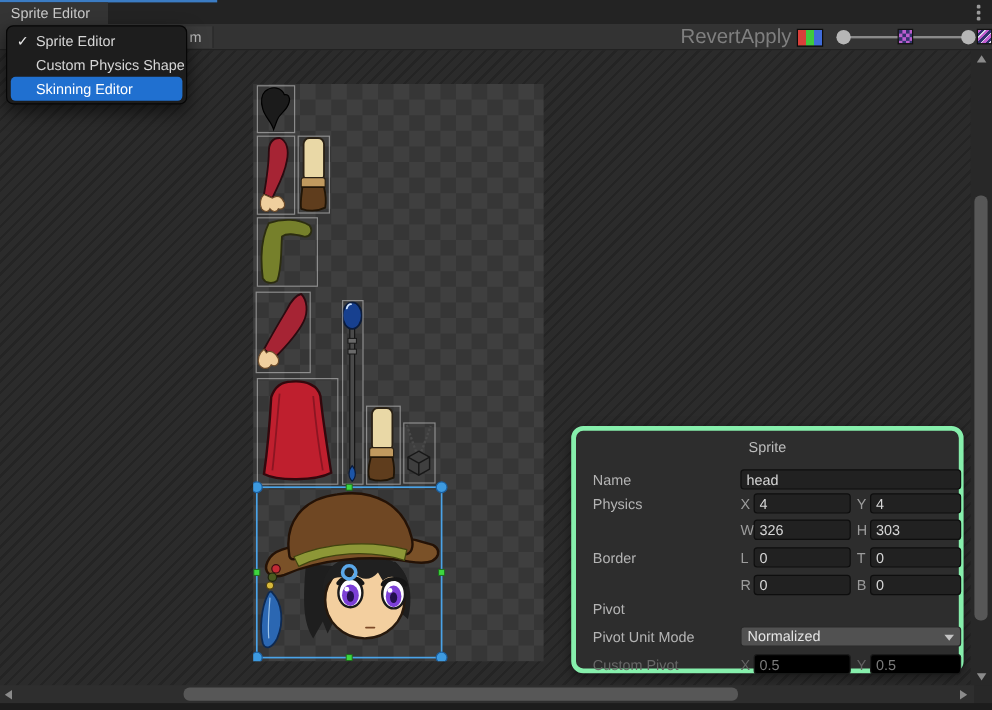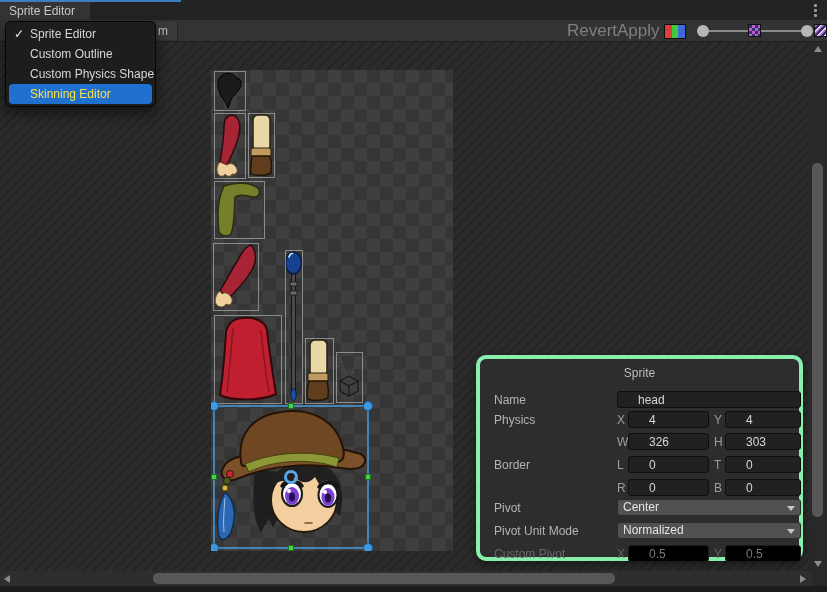--- a/index.html
+++ b/index.html
@@ -43,35 +43,35 @@
          border:4px solid #86efac;border-radius:10px;box-shadow:0 3px 10px rgba(0,0,0,.45);box-sizing:border-box;z-index:10;}
   .panel-title{position:absolute;top:7px;left:0;width:100%;text-align:center;font-size:12px;color:#bdbdbd;}
   .prow{position:absolute;left:0;width:100%;height:17px;}
   .plabel{position:absolute;left:14px;top:2px;font-size:12px;color:#b4b4b4;}
   .plabel.dim{color:#686868;}
   .sub{position:absolute;top:2px;font-size:12px;color:#9c9c9c;}
   .sub.dim{color:#626262;}
   .sub.l1{left:137px;}
   .sub.l2{left:234px;}
   .pfield{position:absolute;top:0;height:17px;background:#212121;border:1px solid #0e0e0e;border-radius:3px;
-          color:#d6d6d6;font-size:12px;font-family:inherit;padding:0 20px;box-sizing:border-box;outline:none;}
+          color:#d6d6d6;font-size:12px;font-family:inherit;padding:0 4px;box-sizing:border-box;outline:none;}
   .pfield.full{left:137px;width:184px;}
   .pfield.f1{left:148px;width:81px;}
   .pfield.f2{left:245px;width:76px;}
   .pfield.dis{color:#7a7a7a;background:#000000;border-color:#1b1b1b;}
   .dropdown{position:absolute;left:137px;top:0;width:184px;height:17px;background:#515151;border:1px solid #2a2a2a;
             border-radius:3px;box-sizing:border-box;color:#e4e4e4;font-size:12px;line-height:15px;padding-left:5px;cursor:pointer;}
   .dd-arrow{position:absolute;right:5px;top:6px;width:0;height:0;border-left:4px solid transparent;
             border-right:4px solid transparent;border-top:5px solid #c4c4c4;}
   
   .menu{position:absolute;left:5px;top:21px;width:149px;background:#1d1d1d;border:1px solid #060606;border-radius:6px;
         padding:2px 0;box-shadow:0 6px 14px rgba(0,0,0,.55);z-index:50;}
   .menu-item{position:relative;height:20px;line-height:20px;padding-left:24px;font-size:12px;color:#d6d6d6;cursor:pointer;}
   .menu-item .check{position:absolute;left:8px;top:0;color:#eaeaea;}
-  .menu-item.selected{background:#2070d0;color:#fde047;margin:0 3px;padding-left:21px;border-radius:4px;}
+  .menu-item.selected{background:#2070d0;color:#ffffff;margin:0 3px;padding-left:21px;border-radius:4px;}
   
   .vscroll{position:absolute;left:809px;top:42px;width:18px;height:529px;background:#282828;z-index:20;}
   .vthumb{position:absolute;left:3px;top:121px;width:11px;height:354px;background:#575757;border-radius:5px;}
   .hscroll{position:absolute;left:0;top:571px;width:812px;height:15px;background:#2e2e2e;z-index:20;}
   .hthumb{position:absolute;left:153px;top:2px;width:462px;height:11px;background:#575757;border-radius:5px;}
   .corner{position:absolute;left:812px;top:571px;width:15px;height:15px;background:#282828;z-index:20;}
   .bottomstrip{position:absolute;left:0;top:586px;width:827px;height:6px;background:#1c1c1c;z-index:20;}
   .tri{width:0;height:0;position:absolute;}
   .tri-up{left:5px;top:4px;border-left:4px solid transparent;border-right:4px solid transparent;border-bottom:6px solid #8b8b8b;}
   .tri-down{left:5px;bottom:4px;border-left:4px solid transparent;border-right:4px solid transparent;border-top:6px solid #8b8b8b;}
@@ -213,23 +213,20 @@
       </svg>
     </div>
   </div>
 
   <div class="menu">
     <div class="menu-item">
       <span class="check">✓</span>
       <span>Sprite Editor</span>
     </div>
     <div class="menu-item">
-      <span>Custom Outline</span>
-    </div>
-    <div class="menu-item">
       <span>Custom Physics Shape</span>
     </div>
     <div class="menu-item selected">
       <span>Skinning Editor</span>
     </div>
   </div>
 
   <div class="panel">
     <div class="panel-title">Sprite</div>
 
@@ -263,24 +260,20 @@
 
     <div class="prow" style="top:120px;">
       <span class="sub l1">R</span>
       <input class="pfield f1" value="0" style="">
       <span class="sub l2">B</span>
       <input class="pfield f2" value="0" style="">
     </div>
 
     <div class="prow" style="top:140px;">
       <span class="plabel">Pivot</span>
-      <div class="dropdown">
-        <span>Center</span>
-        <span class="dd-arrow"></span>
-      </div>
     </div>
 
     <div class="prow" style="top:163px;">
       <span class="plabel">Pivot Unit Mode</span>
       <div class="dropdown">
         <span>Normalized</span>
         <span class="dd-arrow"></span>
       </div>
     </div>
 

